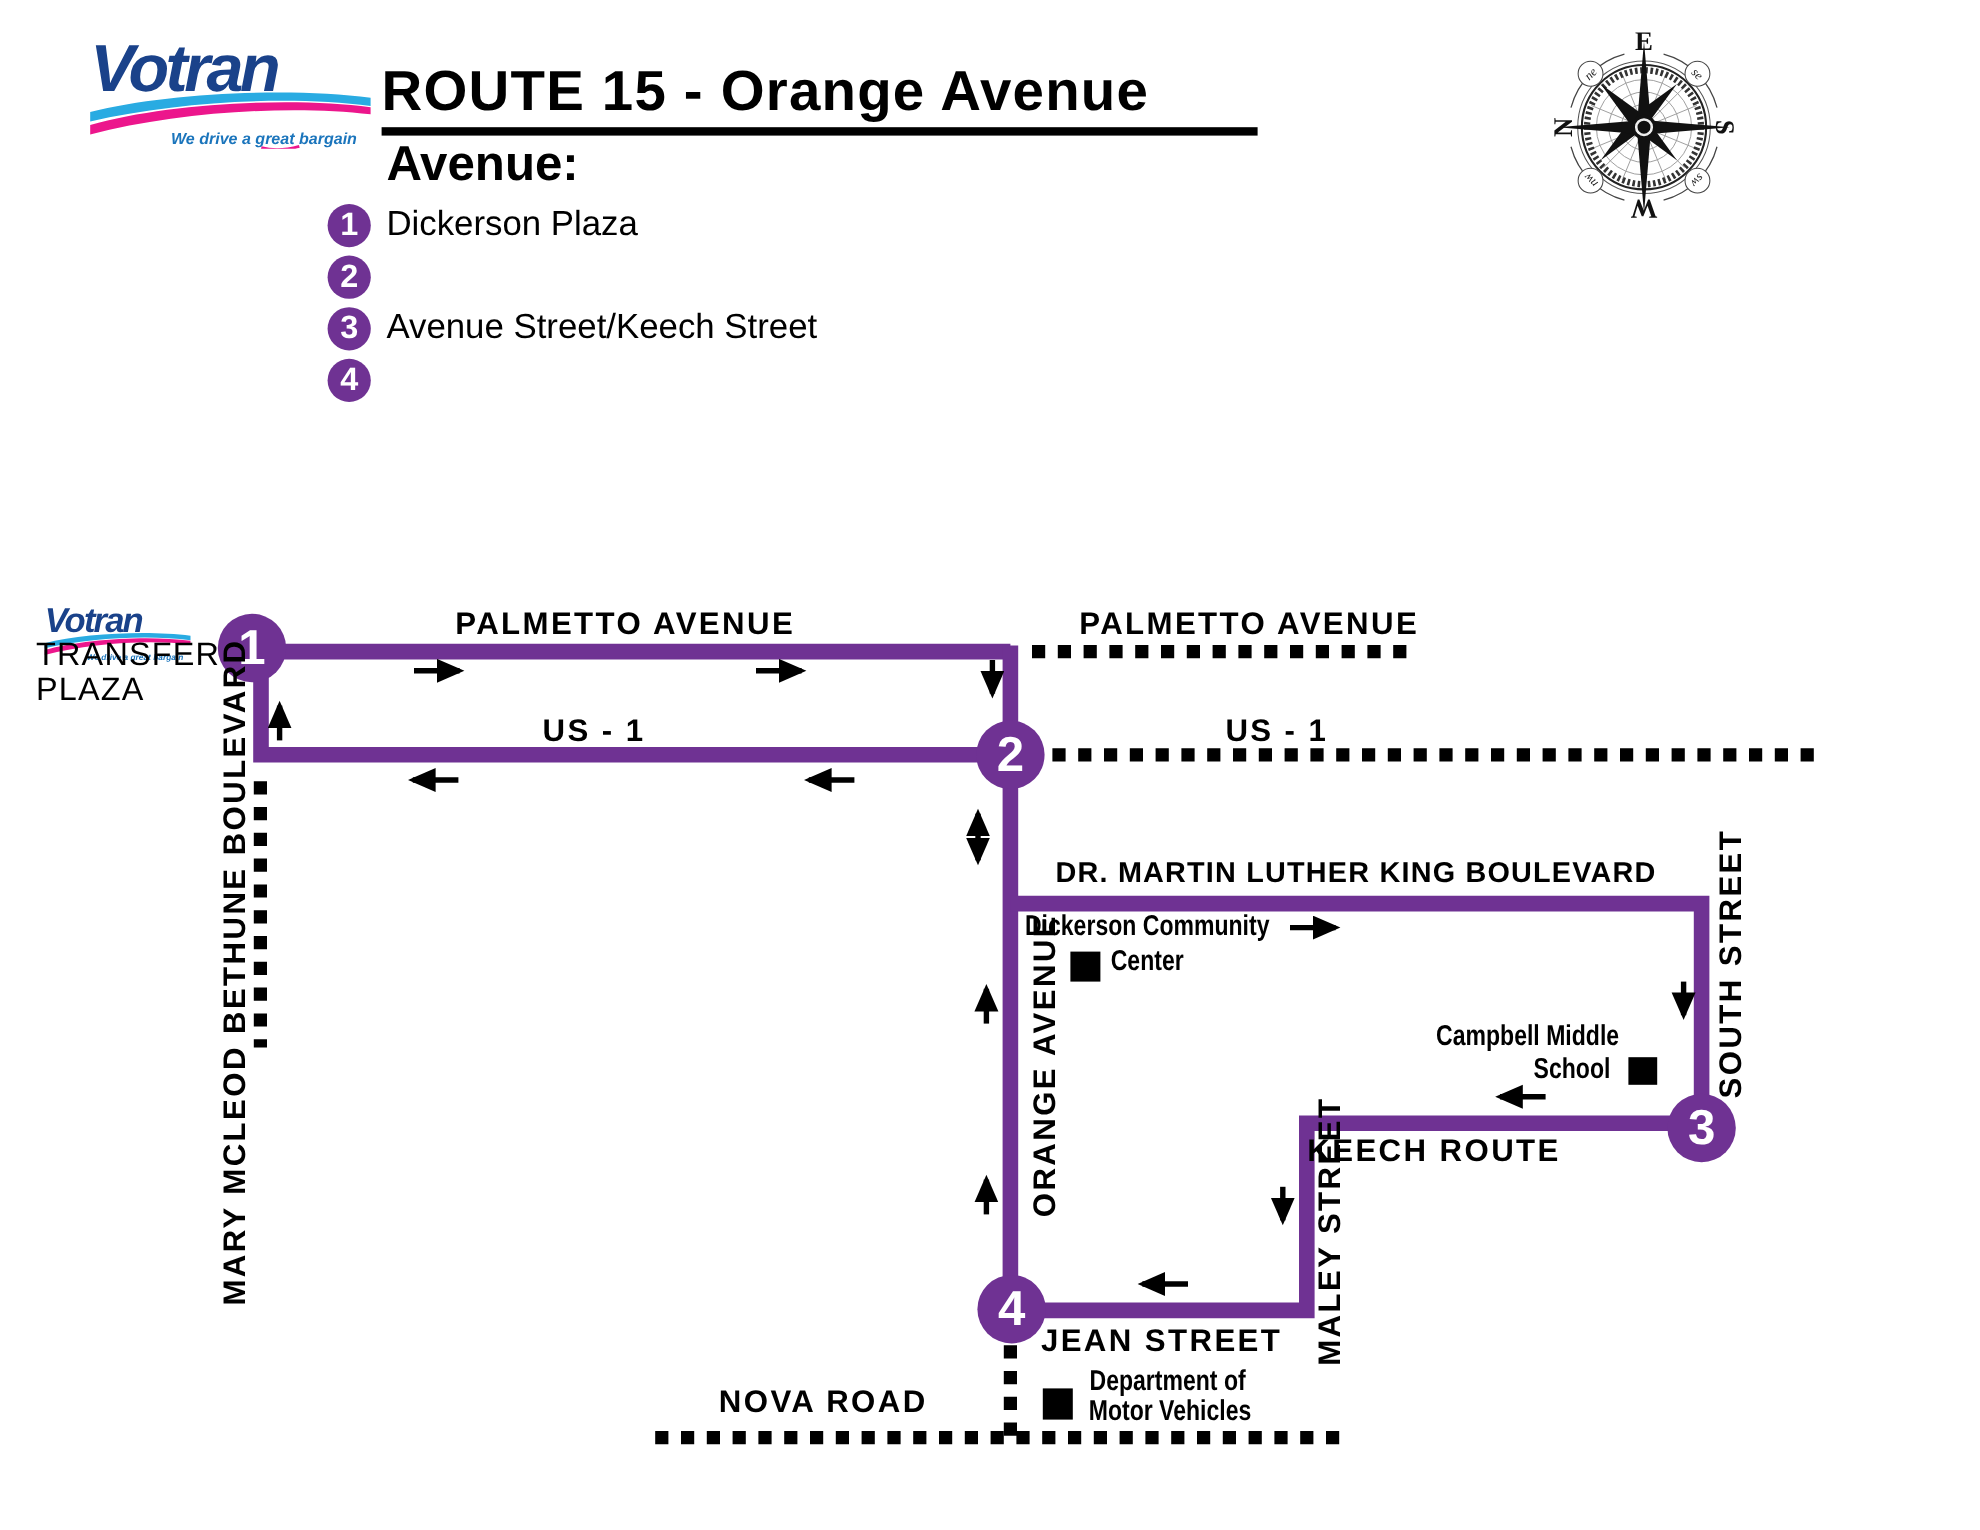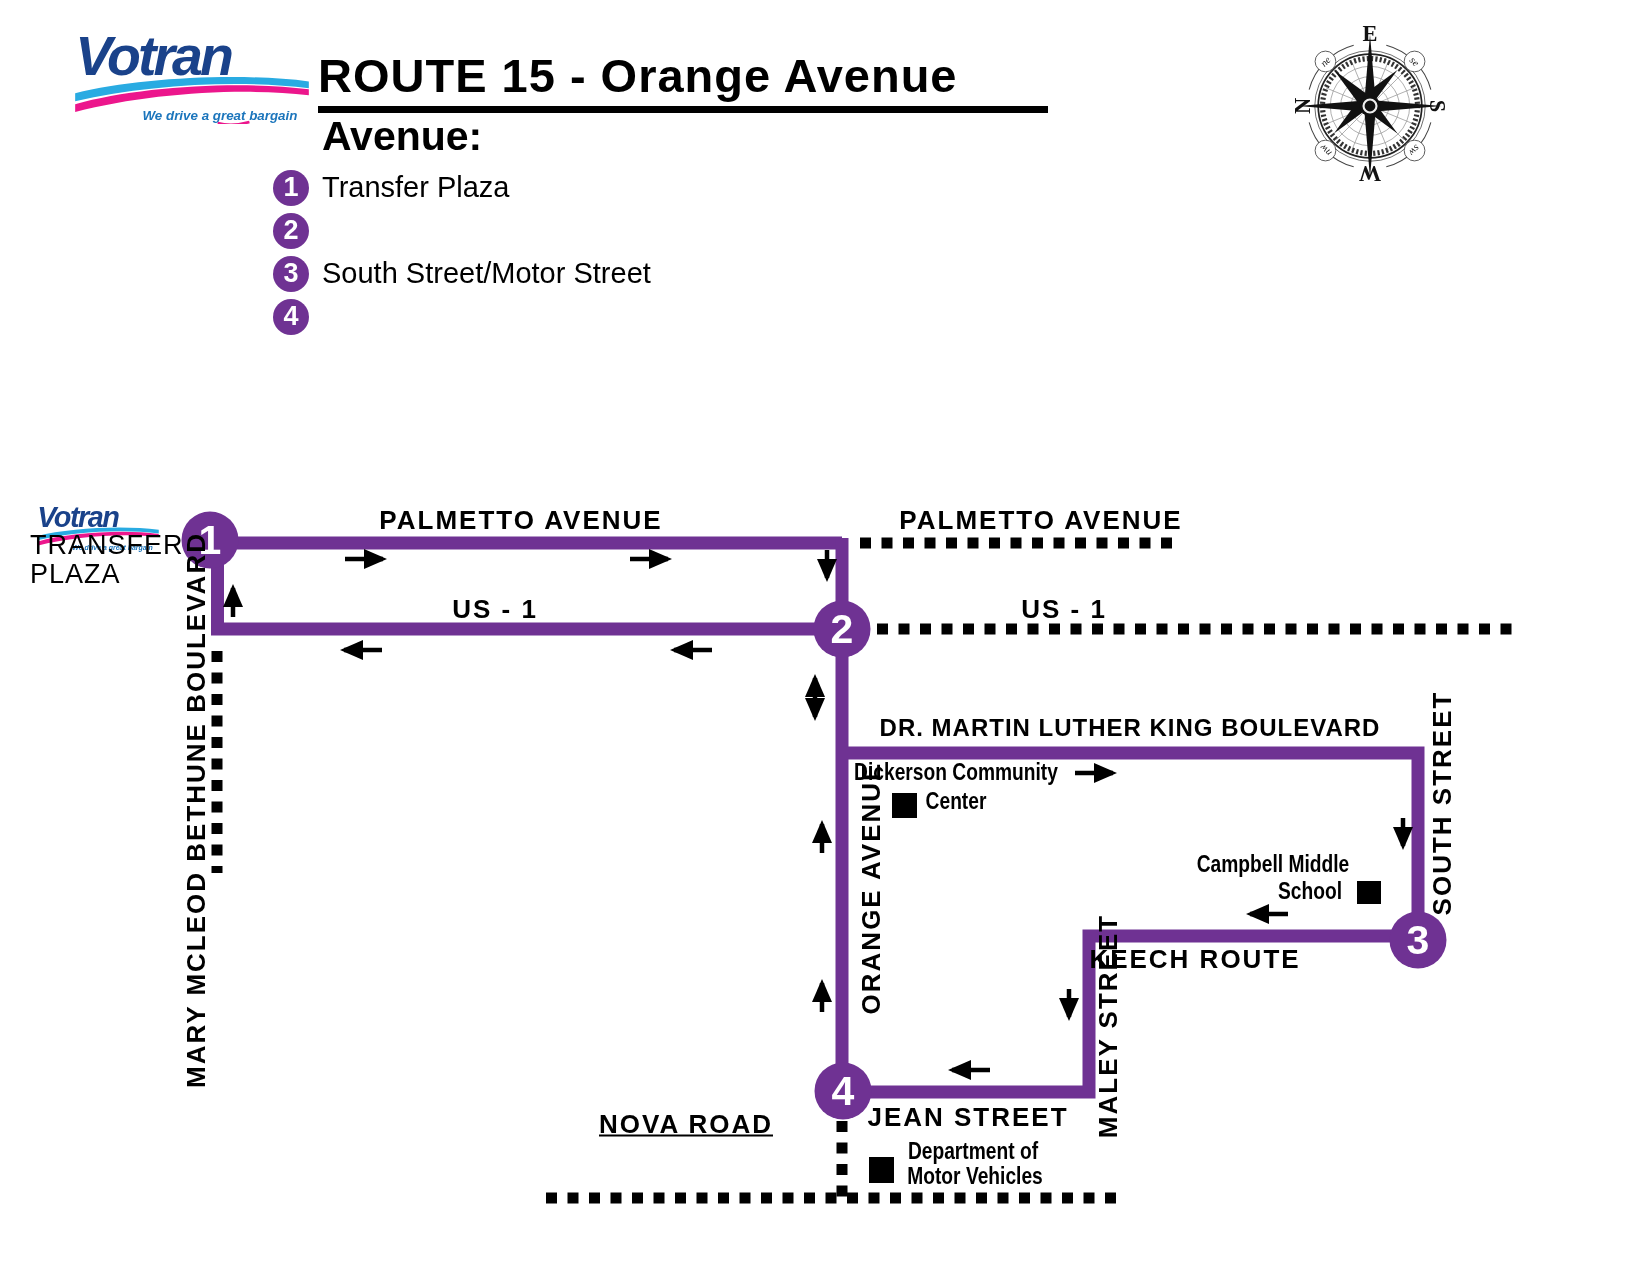--- a/index.html
+++ b/index.html
@@ -80,28 +80,28 @@
   <path d="M146 100 Q 160 104 178 99" stroke-width="2.5" fill="none" style="stroke:var(--logo-pink)"></path>
 </svg>
 
 <div class="abs route-title">ROUTE 15 - Orange Avenue</div>
 <div class="abs title-underline"></div>
 <div class="abs serving-heading">Avenue:</div>
 
 <div class="abs serving-list">
   <div class="serve-item">
     <div class="serve-num">1</div>
-    <div class="serve-label">Transfer Plaza</div>
+    <div class="serve-label">Dickerson Plaza</div>
   </div>
   <div class="serve-item">
     <div class="serve-num">2</div>
   </div>
   <div class="serve-item">
     <div class="serve-num">3</div>
-    <div class="serve-label">South Street/Motor Street</div>
+    <div class="serve-label">Avenue Street/Keech Street</div>
   </div>
   <div class="serve-item">
     <div class="serve-num">4</div>
   </div>
 </div>
 
 <svg class="abs" style="left:1288px;top:24px;" width="164" height="164" viewBox="0 0 190 190">
   <g stroke="#999" fill="none" stroke-width="0.9">
     <circle cx="95" cy="95" r="22"></circle>
       <circle cx="95" cy="95" r="34"></circle>
@@ -205,21 +205,21 @@
   <div>PLAZA</div>
 </div>
 
 <div class="abs street" style="left:521px;top:520px;">PALMETTO AVENUE</div>
 <div class="abs street" style="left:1041px;top:520px;">PALMETTO AVENUE</div>
 <div class="abs street" style="left:495px;top:609px;">US - 1</div>
 <div class="abs street" style="left:1064px;top:609px;">US - 1</div>
 <div class="abs street mlk" style="left:1130px;top:728px;">DR. MARTIN LUTHER KING BOULEVARD</div>
 <div class="abs street" style="left:1195px;top:959px;">KEECH ROUTE</div>
 <div class="abs street" style="left:968px;top:1117px;">JEAN STREET</div>
-<div class="abs street" style="left:686px;top:1124px;text-decoration:underline;">NOVA ROAD</div>
+<div class="abs street" style="left:686px;top:1168px;">NOVA ROAD</div>
 <div class="abs street vert" style="left:196px;top:810px;">MARY MCLEOD BETHUNE BOULEVARD</div>
 <div class="abs street vert" style="left:871px;top:888px;">ORANGE AVENUE</div>
 <div class="abs street vert" style="left:1442px;top:803px;">SOUTH STREET</div>
 <div class="abs street vert" style="left:1108px;top:1026px;">MALEY STREET</div>
 
 <div class="abs poi" style="left:956px;top:772px;">Dickerson Community</div>
 <div class="abs poi" style="left:956px;top:801px;">Center</div>
 <div class="abs poi" style="left:1273px;top:864px;">Campbell Middle</div>
 <div class="abs poi" style="left:1310px;top:891px;">School</div>
 <div class="abs poi" style="left:973px;top:1151px;">Department of</div>

